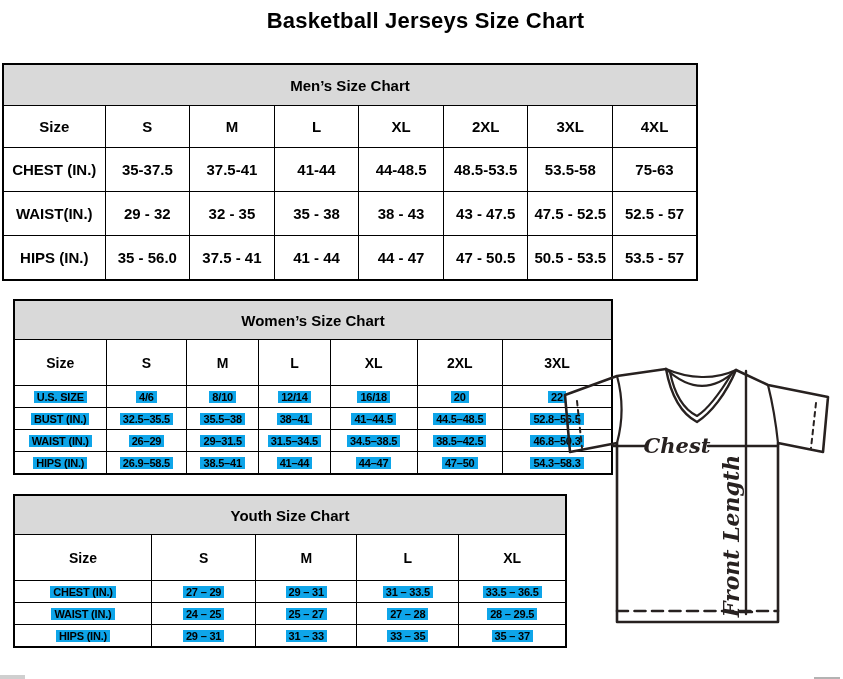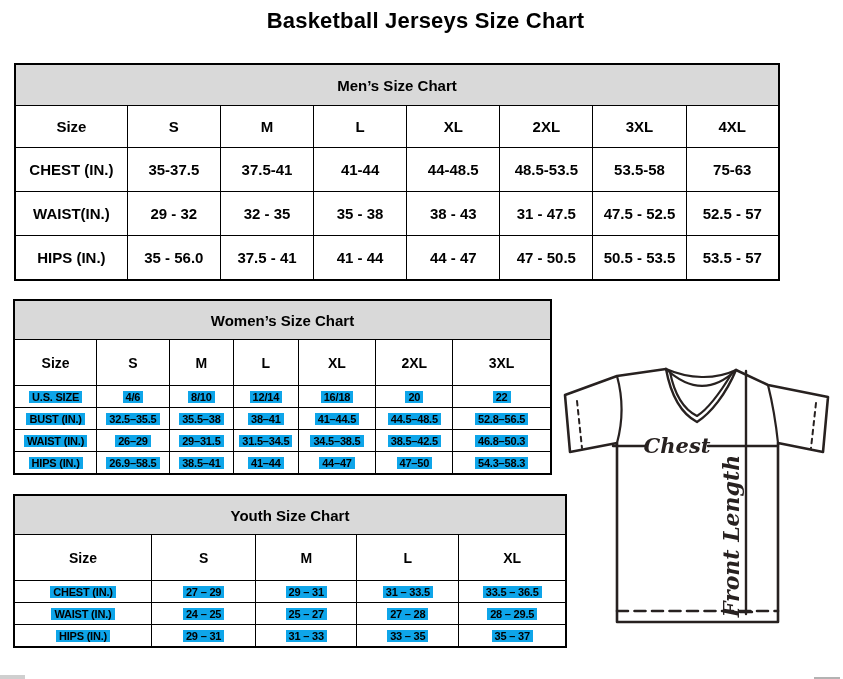--- a/index.html
+++ b/index.html
@@ -16,27 +16,27 @@
     position:absolute; border-collapse:collapse; table-layout:fixed;
     border:2px solid #000; background:#fff;
   }
   th, td {
     border:1.5px solid #000; text-align:center; vertical-align:middle;
     padding:0; overflow:hidden; white-space:nowrap;
   }
   tr.tbl-title td { background:#d9d9d9; font-weight:bold; font-size:15px; }
 
   
-  #mens { left:14px; top:63px; width:766px; }
+  #mens { left:2px; top:63px; width:696px; }
   #mens tr.tbl-title td { height:40px; }
   #mens th { height:41px; font-size:15px; font-weight:bold; }
   #mens tr.data td { height:43px; font-size:15px; font-weight:bold; }
 
   
-  #womens { left:13px; top:299px; width:539px;border-radius:17px; }
+  #womens { left:13px; top:299px; width:600px;border-radius:17px; }
   #womens tr.tbl-title td { height:38px; }
   #womens th { height:45px; font-size:14px; font-weight:bold; }
   #womens tr.data td { height:21px; font-size:11px; font-weight:bold; letter-spacing:-0.2px; }
 
   
   #youth { left:13px; top:494px; width:554px; }
   #youth tr.tbl-title td { height:38px; }
   #youth th { height:45px; font-size:14px; font-weight:bold; }
   #youth tr.data td { height:21px; font-size:11px; font-weight:bold; letter-spacing:-0.2px; }
 
@@ -92,21 +92,21 @@
         <td>48.5-53.5</td>
         <td>53.5-58</td>
         <td>75-63</td>
       </tr>
       <tr class="data">
         <td>WAIST(IN.)</td>
         <td>29 - 32</td>
         <td>32 - 35</td>
         <td>35 - 38</td>
         <td>38 - 43</td>
-        <td>31 - 47.5</td>
+        <td>43 - 47.5</td>
         <td>47.5 - 52.5</td>
         <td>52.5 - 57</td>
       </tr>
       <tr class="data">
         <td>HIPS (IN.)</td>
         <td>35 - 56.0</td>
         <td>37.5 - 41</td>
         <td>41 - 44</td>
         <td>44 - 47</td>
         <td>47 - 50.5</td>

